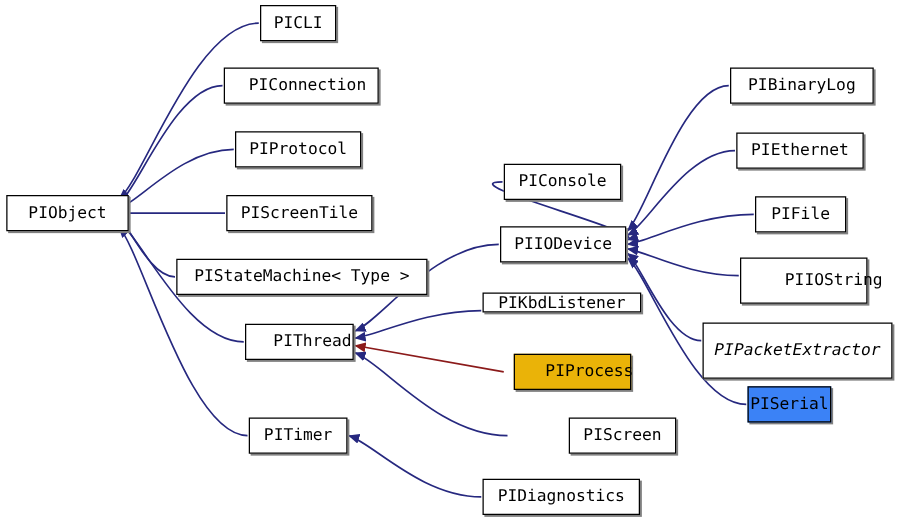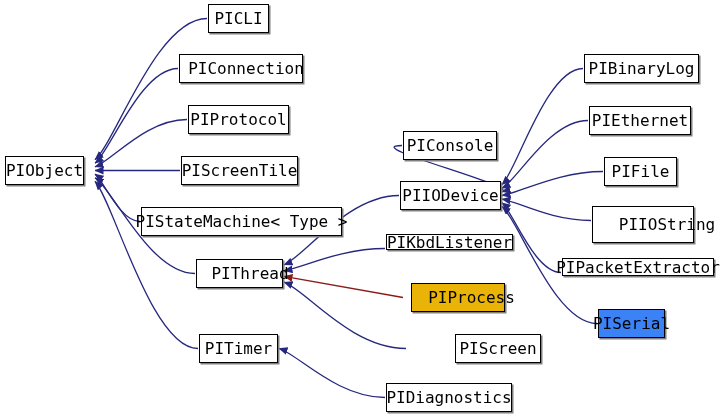--- a/index.html
+++ b/index.html
@@ -26,21 +26,21 @@
     position: absolute;
     box-sizing: border-box;
     background: #ffffff;
     border: 1px solid #000000;
     box-shadow: 1.5px 1.5px 0 0 #808080;
     display: flex;
     align-items: center;
     justify-content: center;
     white-space: nowrap;
     color: #000000;
-    font-size: 16px;
+    font-size: 13px;
     letter-spacing: 0px;
     z-index: 5;
   }
   .node-label {
     pointer-events: none;
   }
 </style>
 </head>
 <body>
 
@@ -68,21 +68,21 @@
       <path d="M591,220.5 C550.95,220.5 518.02,201.69 502,199.125" fill="none" stroke="#26287f" stroke-width="1.3" marker-end="url(#arrow-inherit)"></path>
       <path d="M561,272.5 C534.45,272.5 512.62,211.12 502,202.75" fill="none" stroke="#26287f" stroke-width="1.3" marker-end="url(#arrow-inherit)"></path>
       <path d="M597,323.5 C554.25,323.5 519.1,220.43 502,206.375" fill="none" stroke="#26287f" stroke-width="1.3" marker-end="url(#arrow-inherit)"></path>
       <path d="M399,195.5 C347.25,195.5 304.7,256.48400000000004 284,264.8" fill="none" stroke="#26287f" stroke-width="1.3" marker-end="url(#arrow-inherit)"></path>
       <path d="M385,248.5 C339.55,248.5 302.18,267.94800000000004 284,270.6" fill="none" stroke="#26287f" stroke-width="1.3" marker-end="url(#arrow-inherit)"></path>
       <path d="M403,297.5 L284,276.4" fill="none" stroke="#8b1a1a" stroke-width="1.3" marker-end="url(#arrow-usage)"></path>
       <path d="M406,348.5 C351.1,348.5 305.96,290.156 284,282.2" fill="none" stroke="#26287f" stroke-width="1.3" marker-end="url(#arrow-inherit)"></path>
       <path d="M385,397.5 C337.3,397.5 298.08,354.38 279,348.5" fill="none" stroke="#26287f" stroke-width="1.3" marker-end="url(#arrow-inherit)"></path>
     </svg>
   <div id="node-layer">
-      <div class="node" style="left: 5px; top: 156px; width: 79px; height: 29px; border-color: rgb(0, 0, 0); background: rgb(255, 255, 255); box-shadow: rgb(128, 128, 128) 1.5px 1.5px 0px 0px;">
+      <div class="node" style="left: 5px; top: 156px; width: 98px; height: 29px; border-color: rgb(0, 0, 0); background: rgb(255, 255, 255); box-shadow: rgb(128, 128, 128) 1.5px 1.5px 0px 0px;">
         <span class="node-label" style="color: rgb(0, 0, 0);">PIObject</span>
       </div>
       <div class="node" style="left: 208px; top: 4px; width: 61px; height: 29px; border-color: rgb(0, 0, 0); background: rgb(255, 255, 255); box-shadow: rgb(128, 128, 128) 1.5px 1.5px 0px 0px;">
         <span class="node-label" style="color: rgb(0, 0, 0);">PICLI</span>
       </div>
       <div class="node" style="left: 179px; top: 54px; width: 124px; height: 29px; border-color: rgb(0, 0, 0); background: rgb(255, 255, 255); box-shadow: rgb(128, 128, 128) 1.5px 1.5px 0px 0px; padding-left: 10px;">
         <span class="node-label" style="color: rgb(0, 0, 0);">PIConnection</span>
       </div>
       <div class="node" style="left: 188px; top: 105px; width: 101px; height: 29px; border-color: rgb(0, 0, 0); background: rgb(255, 255, 255); box-shadow: rgb(128, 128, 128) 1.5px 1.5px 0px 0px;">
         <span class="node-label" style="color: rgb(0, 0, 0);">PIProtocol</span>
@@ -122,20 +122,20 @@
       </div>
       <div class="node" style="left: 589px; top: 106px; width: 102px; height: 29px; border-color: rgb(0, 0, 0); background: rgb(255, 255, 255); box-shadow: rgb(128, 128, 128) 1.5px 1.5px 0px 0px;">
         <span class="node-label" style="color: rgb(0, 0, 0);">PIEthernet</span>
       </div>
       <div class="node" style="left: 604px; top: 157px; width: 73px; height: 29px; border-color: rgb(0, 0, 0); background: rgb(255, 255, 255); box-shadow: rgb(128, 128, 128) 1.5px 1.5px 0px 0px;">
         <span class="node-label" style="color: rgb(0, 0, 0);">PIFile</span>
       </div>
       <div class="node" style="left: 592px; top: 206px; width: 102px; height: 37px; border-color: rgb(0, 0, 0); background: rgb(255, 255, 255); box-shadow: rgb(128, 128, 128) 1.5px 1.5px 0px 0px; padding-left: 48px;">
         <span class="node-label" style="color: rgb(0, 0, 0);">PIIOString</span>
       </div>
-      <div class="node" style="left: 562px; top: 258px; width: 152px; height: 18px; border-color: rgb(0, 0, 0); background: rgb(255, 255, 255); box-shadow: rgb(128, 128, 128) 1.5px 1.5px 0px 0px;">
+      <div class="node" style="left: 562px; top: 258px; width: 152px; height: 45px; border-color: rgb(0, 0, 0); background: rgb(255, 255, 255); box-shadow: rgb(128, 128, 128) 1.5px 1.5px 0px 0px; font-style: italic;">
         <span class="node-label" style="color: rgb(0, 0, 0);">PIPacketExtractor</span>
       </div>
       <div class="node" style="left: 598px; top: 309px; width: 67px; height: 29px; border-color: rgb(0, 0, 0); background: #3b82f6; box-shadow: rgb(128, 128, 128) 1.5px 1.5px 0px 0px;">
         <span class="node-label" style="color: rgb(0, 0, 0);">PISerial</span>
       </div>
     </div>
 </div>
 
 </body></html>

